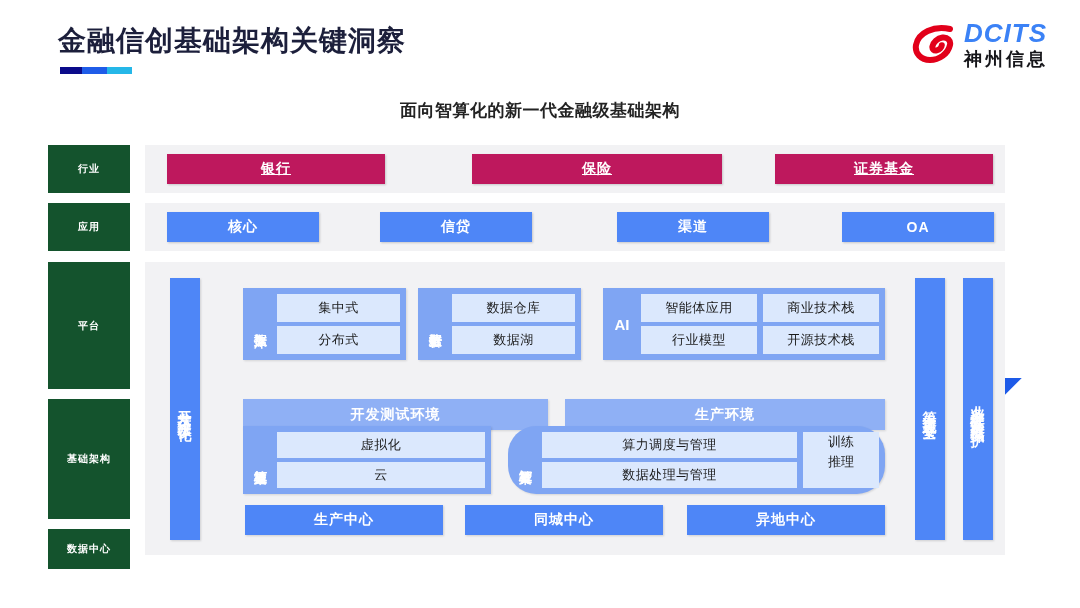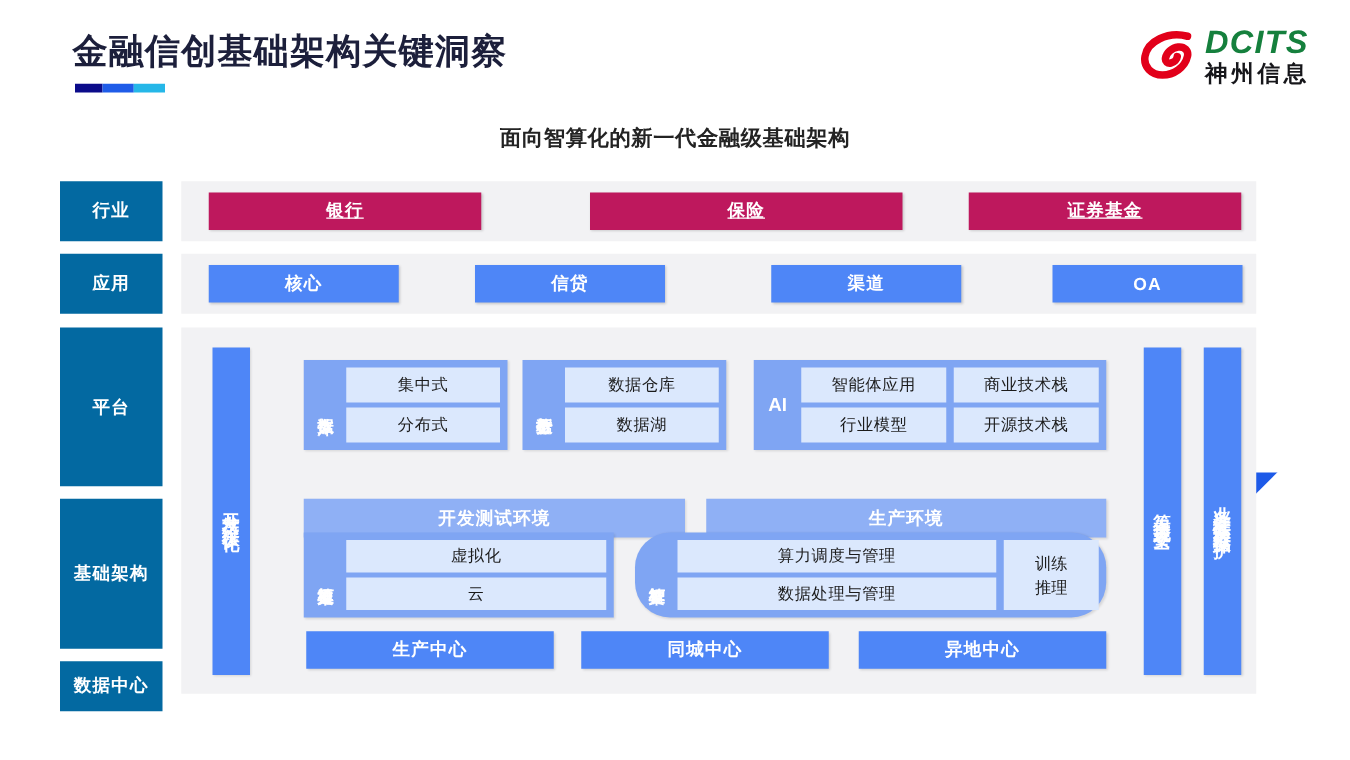--- a/index.html
+++ b/index.html
@@ -41,32 +41,32 @@
   .tr1{ width:30%; background:#0b0b8a; }
   .tr2{ width:35%; background:#1f5ce8; }
   .tr3{ width:35%; background:#25b7e8; }
 
   .logo{
     position:absolute; right:32px; top:20px;
     display:flex; align-items:center; gap:8px;
   }
   .logo-mark{ width:44px; height:44px; position:relative; }
   .logo-text{ display:flex; flex-direction:column; line-height:1; }
-  .logo-en{ font-size:26px; font-weight:bold; font-style:italic; color:#15803d; letter-spacing:1px;}
+  .logo-en{ font-size:26px; font-weight:bold; font-style:italic; color:#3b82f6; letter-spacing:1px;}
   .logo-cn{ font-size:18px; font-weight:bold; color:#16161a; letter-spacing:3px; margin-top:4px;}
 
   .subtitle{
     position:absolute; left:0; right:0; top:99px; text-align:center;
     font-size:17px; font-weight:bold; color:#232323; letter-spacing:.5px;
   }
 
   
   .navy-label{
-    position:absolute; background:#0369a1; color:#fff;
-    font-weight:bold; font-size:14px;
+    position:absolute; background:#14532d; color:#fff;
+    font-weight:bold; font-size:10px;
     display:flex; align-items:center; justify-content:center;
     letter-spacing:1px;
   }
   .band{
     position:absolute; background:#f2f2f4;
     display:flex; align-items:center;
   }
 
   .chip{
     color:#fff; font-weight:bold; font-size:14px;
@@ -117,21 +117,21 @@
     font-size:14px; display:flex; align-items:center; justify-content:center;
     letter-spacing:1px; box-shadow:1px 1px 2px rgba(0,0,0,.12);margin-top:14px;
   }
   .dc-chip{
     position:absolute; background:#4e86f7; color:#fff; font-weight:bold;
     font-size:14px; display:flex; align-items:center; justify-content:center;
     letter-spacing:1px; box-shadow:1px 1px 2px rgba(0,0,0,.15);
   }
   .side-cell{
     background:#dbe8fd; color:#1b1b1b; font-size:13px;
-    display:flex; flex-direction:column; align-items:center; justify-content:center;
+    display:flex; flex-direction:column; align-items:center; justify-content:flex-start;
     width:76px; margin-left:6px; line-height:1.5;
   }
 </style>
 </head>
 <body>
 
 <div id="root">
 
   <div class="corner-stripes">
     <span class="cs1"></span>

